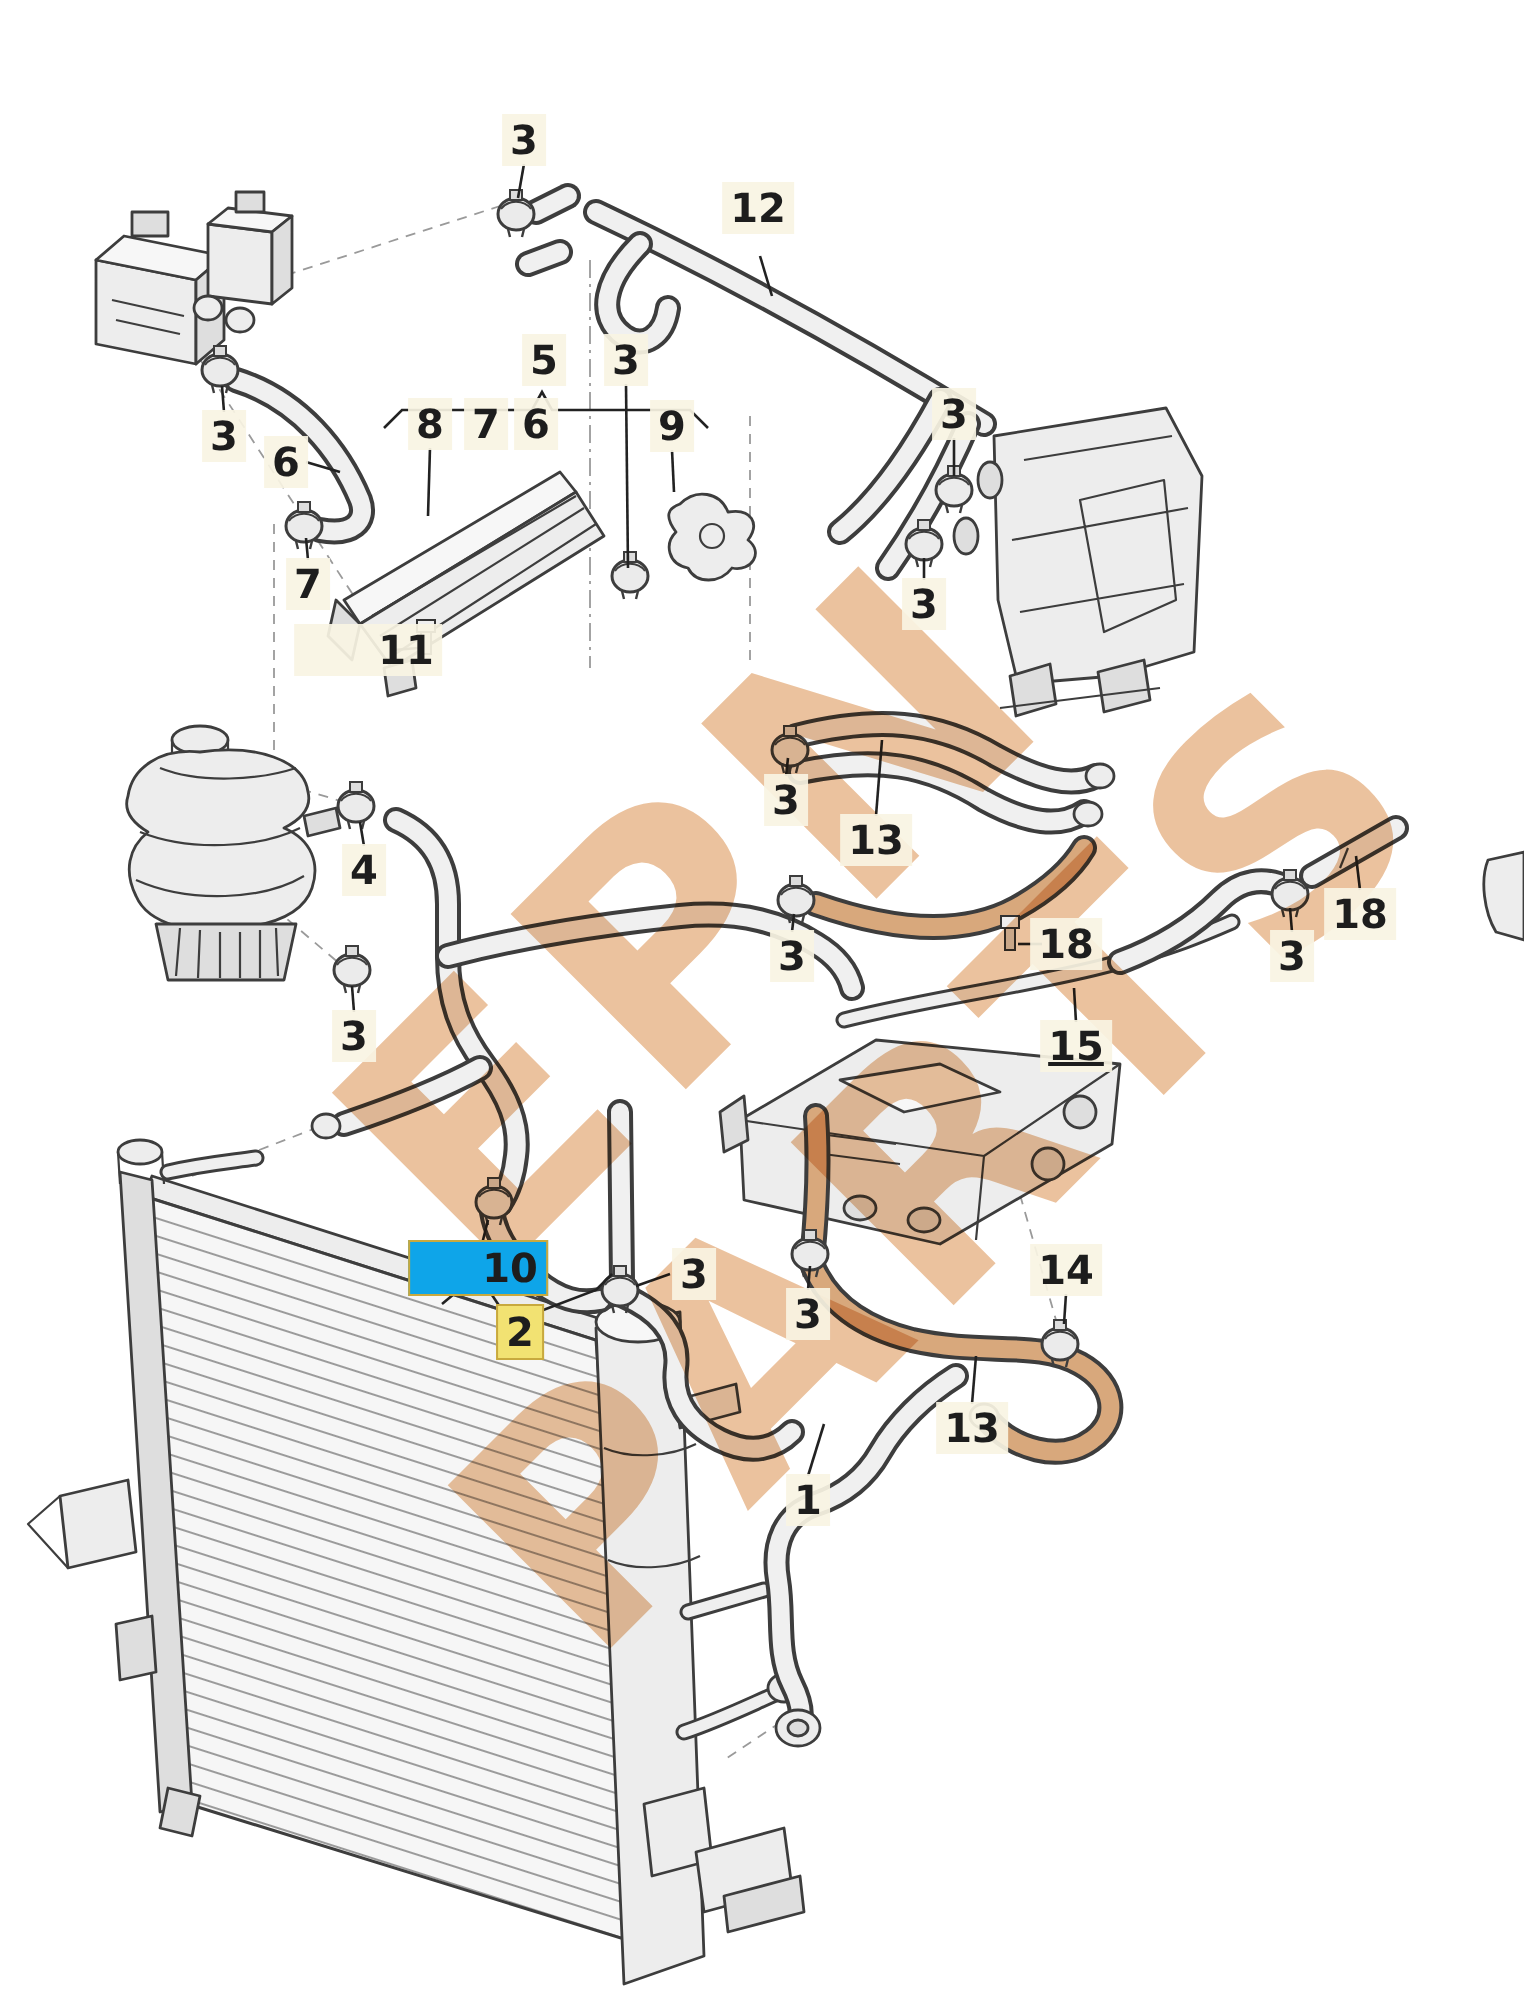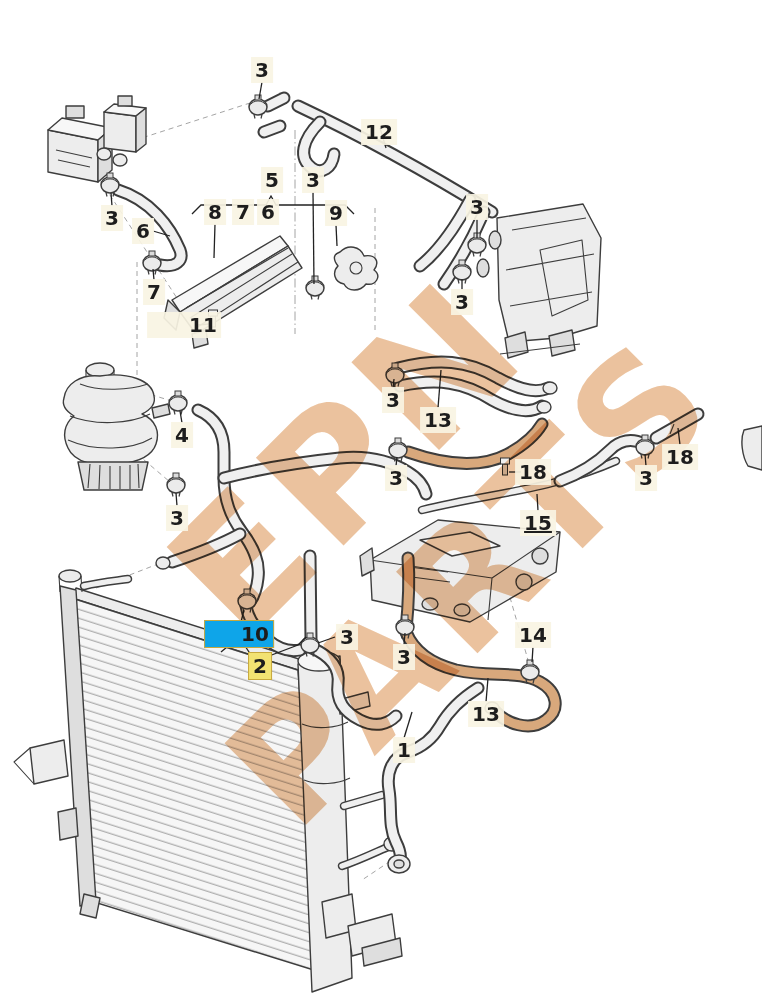--- a/index.html
+++ b/index.html
@@ -294,21 +294,21 @@
   </g>
 </svg>
 
   <div class="watermark" style="color: rgb(233, 188, 148);">
     <div class="wm1">EPN</div>
     <div class="wm2">PARTS</div>
   </div>
 
   <div id="callouts">
       <div class="callout plain" style="left: 262px; top: 70px;">3</div>
-      <div class="callout plain" style="left: 379px; top: 132px;">12</div>
+      <div class="callout plain" style="left: 379px; top: 104px;">12</div>
       <div class="callout plain" style="left: 112px; top: 218px;">3</div>
       <div class="callout plain" style="left: 143px; top: 231px;">6</div>
       <div class="callout plain" style="left: 272px; top: 180px;">5</div>
       <div class="callout plain" style="left: 313px; top: 180px;">3</div>
       <div class="callout plain" style="left: 215px; top: 212px;">8</div>
       <div class="callout plain" style="left: 243px; top: 212px;">7</div>
       <div class="callout plain" style="left: 268px; top: 212px;">6</div>
       <div class="callout plain" style="left: 336px; top: 213px;">9</div>
       <div class="callout plain" style="left: 154px; top: 292px;">7</div>
       <div class="callout plain" style="left: 184px; top: 325px; padding-left: 42px;">11</div>

